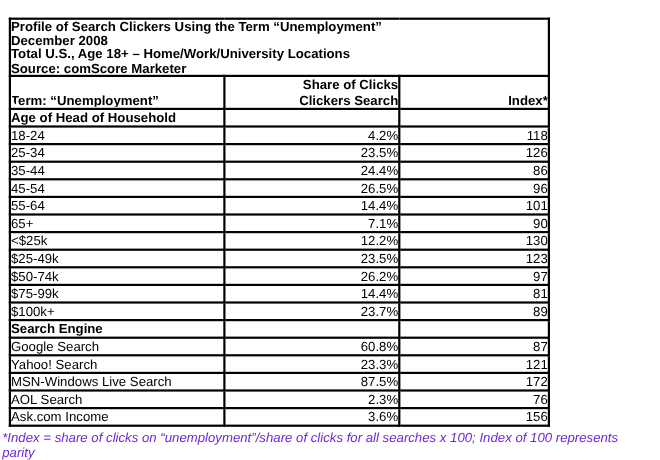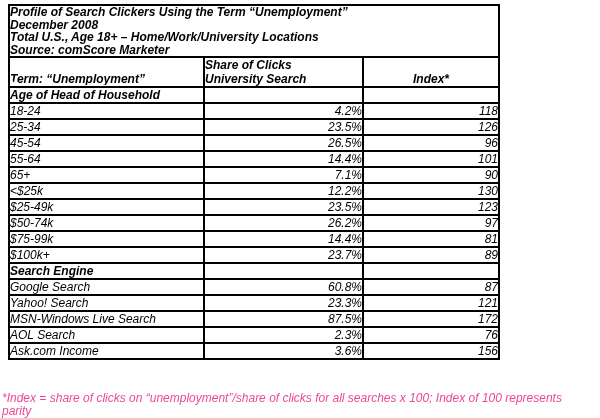--- a/index.html
+++ b/index.html
@@ -7,25 +7,24 @@
   .page {
     position: relative;
     width: 600px;
     height: 418px;
     background: #ffffff;
     overflow: hidden;
   }
   table.data-table {
     position: absolute;
     left: 8px;
-    top: 4px;
+    top: 16px;
     width: 490px;
     border-collapse: collapse;
     table-layout: fixed;
-    font-style: italic;
   }
   table.data-table td {
     border: 2px solid #000000;
     font-size: 12px;
     color: #000000;
     padding: 0;
     overflow: hidden;
     white-space: nowrap;
   }
   tr.title-row { height: 52px; }
@@ -36,28 +35,28 @@
   }
   tr.header-row { height: 30px; }
   td.th-term {
     font-weight: bold;
     vertical-align: bottom;
     padding: 0 0 2px 7px;
     border-radius: 11px;
   }
   td.th-share {
     font-weight: bold;
-    text-align: left;
+    text-align: right;
     vertical-align: top;
     line-height: 14px;
     padding-top: 1px;
   }
   td.th-index {
     font-weight: bold;
-    text-align: center;
+    text-align: right;
     vertical-align: bottom;
     padding-bottom: 2px;
   }
   tr.section-row, tr.data-row { height: 16px; padding-left: 21px; }
   td.section-label {
     font-weight: bold;
     padding-left: 7px;
   }
   td.label-cell { padding-left: 7px; }
   td.share-cell, td.index-cell {
@@ -65,21 +64,21 @@
     padding-right: 8px;
   }
   .footnote {
     position: absolute;
     left: 2px;
     top: 392px;
     width: 586px;
     font-style: italic;
     font-size: 12px;
     line-height: 13px;
-    color: #ec4899;
+    color: #6d28d9;
     white-space: normal;
   }
 </style>
 </head>
 <body>
 
 <div class="page">
 
   <table class="data-table">
     <colgroup>
@@ -93,40 +92,45 @@
           <div>Profile of Search Clickers Using the Term “Unemployment”</div>
           <div>December 2008</div>
           <div>Total U.S., Age 18+ – Home/Work/University Locations</div>
           <div>Source: comScore Marketer</div>
         </td>
       </tr>
       <tr class="header-row">
         <td class="th-term">Term: “Unemployment”</td>
         <td class="th-share">
           <div>Share of Clicks</div>
-          <div>University Search</div>
+          <div>Clickers Search</div>
         </td>
         <td class="th-index">Index*</td>
       </tr>
     <tr class="section-row">
           <td class="section-label">Age of Head of Household</td>
           <td class="share-cell"></td>
           <td class="index-cell"></td>
         </tr>
         <tr class="data-row">
           <td class="label-cell">18-24</td>
           <td class="share-cell">4.2%</td>
           <td class="index-cell">118</td>
         </tr>
         <tr class="data-row">
           <td class="label-cell">25-34</td>
           <td class="share-cell">23.5%</td>
           <td class="index-cell">126</td>
         </tr>
         <tr class="data-row">
+          <td class="label-cell">35-44</td>
+          <td class="share-cell">24.4%</td>
+          <td class="index-cell">86</td>
+        </tr>
+        <tr class="data-row">
           <td class="label-cell">45-54</td>
           <td class="share-cell">26.5%</td>
           <td class="index-cell">96</td>
         </tr>
         <tr class="data-row">
           <td class="label-cell">55-64</td>
           <td class="share-cell">14.4%</td>
           <td class="index-cell">101</td>
         </tr>
         <tr class="data-row">

